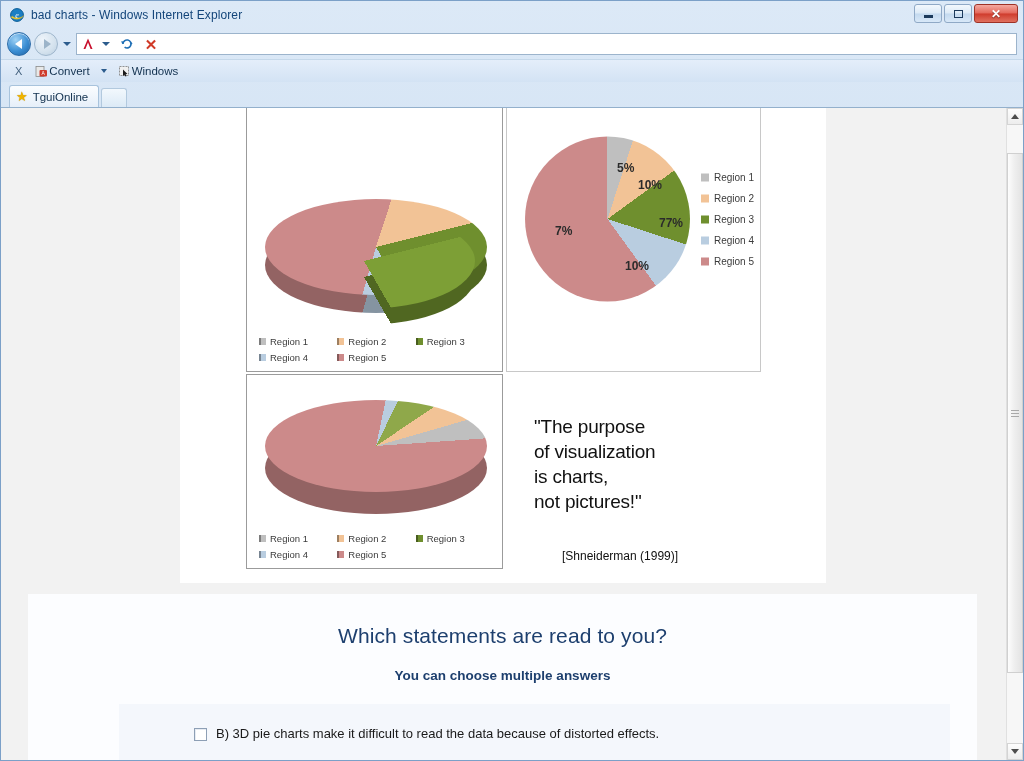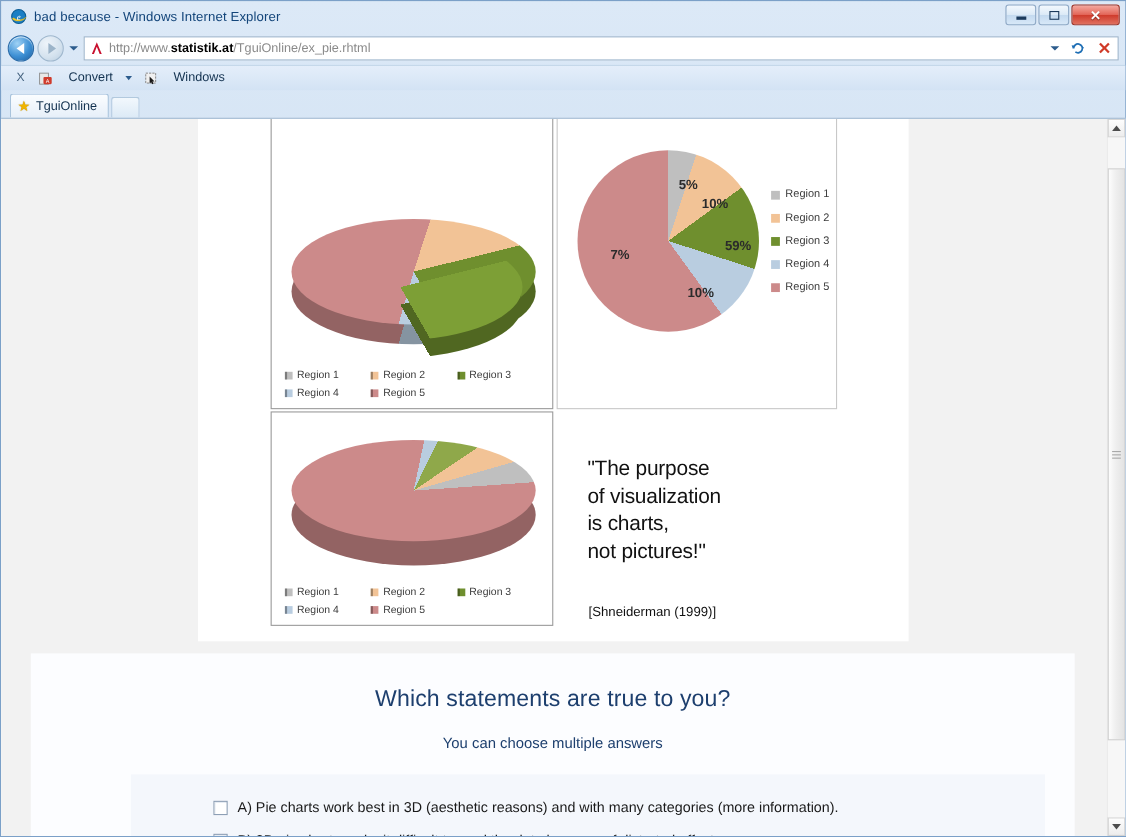--- a/index.html
+++ b/index.html
@@ -171,21 +171,21 @@
     display: flex;
     align-items: center;
     gap: 5px;
     padding-left: 14px;
     border-top: 1px solid #c5d8ea;
     flex: none;
     background: linear-gradient(to bottom,#e4eefa,#d3e3f4);
   }
   .cmd-x { font-size: 11px; color: #44627f; margin-right: 6px; }
   .cmd-item {
-    display: flex; align-items: center; gap: 14px;
+    display: flex; align-items: center; gap: 1px;
     font-size: 11.5px;
     color: #12314f;
     padding: 1px 2px;
   }
   .cmd-caret {
     width:0;height:0;
     border-left:3.5px solid transparent;border-right:3.5px solid transparent;
     border-top:4px solid #2c5c8d;
     margin: 0 4px;
   }
@@ -384,21 +384,21 @@
     position: absolute;
     left: 28px; top: 40px;
     font-size: 19px;
     line-height: 1.32;
     color: #111;
     font-weight: 500;
     letter-spacing: -0.2px;
   }
   .quote-src {
     position: absolute;
-    left: 29px; top: 175px;
+    left: 56px; top: 175px;
     font-size: 12px;
     color: #111;
     white-space: nowrap;
   }
 
   
   .panel-quiz {
     position: absolute;
     left: 27px; top: 486px;
     width: 949px;
@@ -408,21 +408,21 @@
   .q-title {
     text-align: center;
     font-size: 21px;
     color: #1d3f6e;
     padding-top: 30px;
     letter-spacing: .1px;
   }
   .q-sub {
     text-align: center;
     font-size: 13.5px;
-    font-weight: normal;
+    font-weight: bold;
     color: #1d3f6e;
     margin-top: 20px;
   }
   .q-box {
     margin: 21px 27px 0 91px;
     background: #f4f7fc;
     padding: 22px 0 28px 0;
     min-height: 180px;
   }
   .q-row {
@@ -453,21 +453,21 @@
 
   <div class="titlebar">
     <span class="ie-logo">
       <svg width="16" height="16" viewBox="0 0 16 16">
         <circle cx="8" cy="8" r="6.4" fill="#1b7fc4"></circle>
         <circle cx="8" cy="8" r="6.4" fill="none" stroke="#0d5e96" stroke-width="1"></circle>
         <path d="M2 10 C5 13.5 13 12.5 14.6 8.5 C13 11 6 12 3.6 9.2 Z" fill="#f5d033" stroke="#c9a41c" stroke-width=".4"></path>
         <text x="8" y="11" font-size="8" font-family="Liberation Serif, serif" fill="#fff" text-anchor="middle" font-style="italic">e</text>
       </svg>
     </span>
-    <span class="title-text">bad because - Windows Internet Explorer</span>
+    <span class="title-text">bad charts - Windows Internet Explorer</span>
     <span class="win-buttons">
       <span class="win-btn">
           <span class="glyph min-glyph"></span>
         </span>
       <span class="win-btn">
           <span class="glyph max-glyph"></span>
         </span>
       <span class="win-btn close">
           <span class="close-x">✕</span>
         </span>
@@ -484,21 +484,20 @@
     <span class="histdrop">
         <span class="caret-dn"></span>
       </span>
 
     <span class="addressbar">
       <span class="site-icon">
         <svg width="14" height="14" viewBox="0 0 14 14">
           <path d="M7 1.5 L11.5 12 L9.6 12 L7 5.4 L4.4 12 L2.5 12 Z" fill="#c8102e"></path>
         </svg>
       </span>
-      <span class="url"><span class="proto">http://www.</span><b>statistik.at</b>/TguiOnline/ex_pie.rhtml</span>
       <span class="addr-caret">
           <span class="caret-dn"></span>
         </span>
       <span class="refresh">
         <svg width="14" height="14" viewBox="0 0 14 14">
           <path d="M3 7 A4 4 0 1 1 4.6 10.2" fill="none" stroke="#1f6fb5" stroke-width="1.6"></path>
           <path d="M1.2 4.2 L4.6 4.6 L2.2 7.2 Z" fill="#1f6fb5"></path>
           <path d="M11 5 L12.6 6.6 L10.6 7.4 Z" fill="#1f6fb5"></path>
         </svg>
       </span>
@@ -598,21 +597,21 @@
             <div class="chartarea">
               <div class="flatpie" style="top:158px; background:conic-gradient(from 0deg,
                     #bfbfbf 0deg 18deg,
                     #f2c396 18deg 54deg,
                     #6f8f2e 54deg 108deg,
                     #b9cde0 108deg 144deg,
                     #cc8a8a 144deg 360deg);"></div>
 
               <span class="pielabel" style="left:110px; top:100px;">5%</span>
               <span class="pielabel" style="left:131px; top:117px;">10%</span>
-              <span class="pielabel" style="left:152px; top:155px;">59%</span>
+              <span class="pielabel" style="left:152px; top:155px;">77%</span>
               <span class="pielabel" style="left:118px; top:198px;">10%</span>
               <span class="pielabel" style="left:48px; top:163px;">7%</span>
 
               <div class="legendv" style="top:158px;">
                 <span class="li">
                     <i class="swatch" style="background:#bfbfbf"></i>
                     <span>Region 1</span>
                   </span>
                 <span class="li">
                     <i class="swatch" style="background:#f2c396"></i>
@@ -688,28 +687,24 @@
                 <div>not pictures!"</div>
               </div>
               <div class="quote-src">[Shneiderman (1999)]</div>
             </div>
           </div>
 
         </div>
       </div>
 
       <div class="panel-quiz">
-        <div class="q-title">Which statements are true to you?</div>
+        <div class="q-title">Which statements are read to you?</div>
         <div class="q-sub">You can choose multiple answers</div>
 
         <div class="q-box">
-          <div class="q-row">
-            <span class="cb"></span>
-            <span class="q-text">A) Pie charts work best in 3D (aesthetic reasons) and with many categories (more information).</span>
-          </div>
           <div class="q-row">
             <span class="cb"></span>
             <span class="q-text">B) 3D pie charts make it difficult to read the data because of distorted effects.</span>
           </div>
 
         </div>
       </div>
 
     </div>
 

